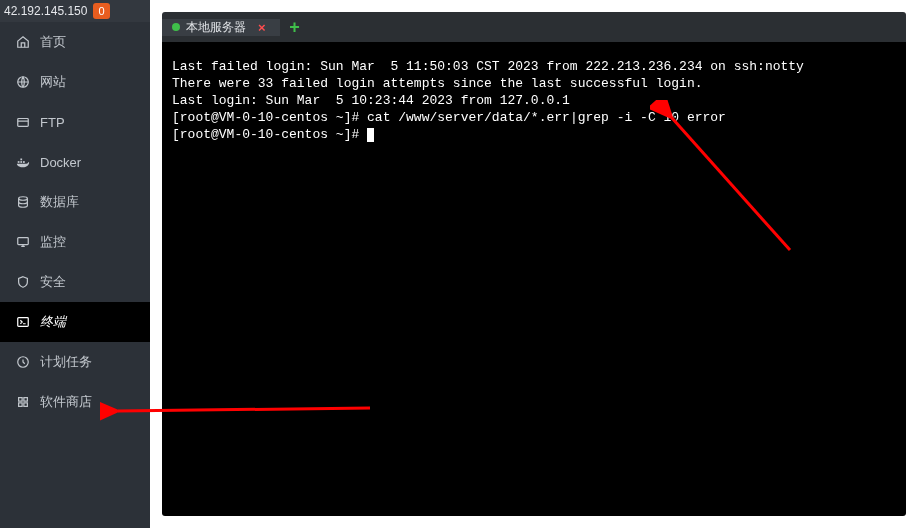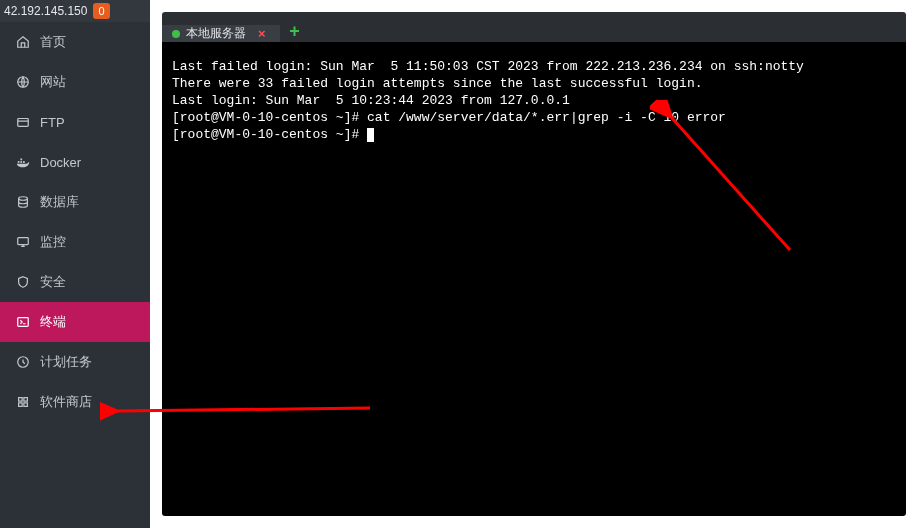--- a/index.html
+++ b/index.html
@@ -37,22 +37,23 @@
   }
   .sidebar-item {
     display: flex; align-items: center;
     height: 40px;
     padding-left: 16px;
     cursor: pointer;
     user-select: none;
     text-align: right;
   }
   .sidebar-item.active {
-    background: #be185d;
+    background: #000000;
     color: #fff;
+    font-style: italic;
   }
   .sidebar-item .icon {
     width: 14px; height: 14px;
     margin-right: 10px;
     display: inline-flex;
     align-items: center; justify-content: center;
   }
   .sidebar-item .icon svg { width: 14px; height: 14px; }
   .sidebar-item-label { font-size: 13px; }
 
@@ -63,21 +64,21 @@
     width: 768px; height: 528px;
     background: #fff;
   }
   .tabbar-wrap {
     position: absolute;
     left: 12px; top: 12px;
     width: 744px;
   }
   .tabbar {
     display: flex;
-    align-items: flex-end;
+    align-items: center;
     height: 30px;
     background: #2b2f33;
     border-top-left-radius: 3px;
     border-top-right-radius: 3px;
     overflow: hidden;
   }
   .tab {
     display: flex; align-items: center;
     padding: 0 14px 0 10px;
     background: #393e44;

